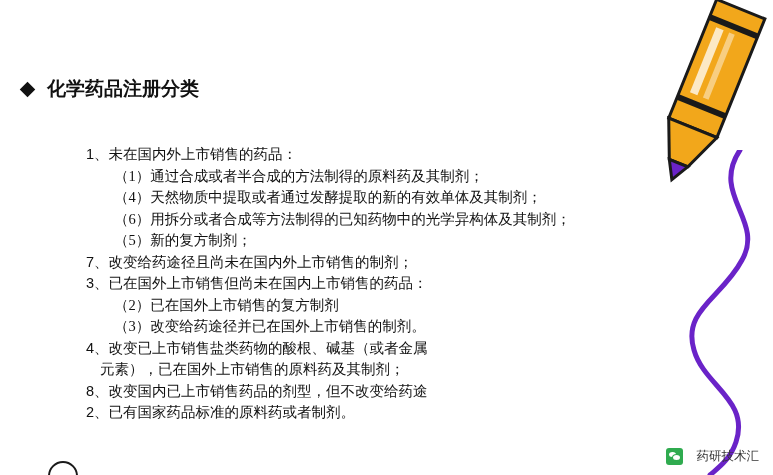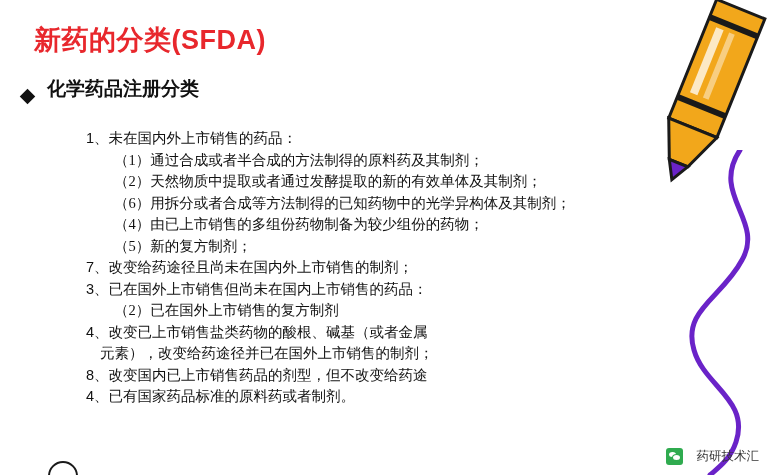--- a/index.html
+++ b/index.html
@@ -32,42 +32,42 @@
     letter-spacing: 0.5px;
     white-space: nowrap;
   }
 
   
   .subtitle-row {
     position: absolute;
     left: 22px;
     top: 76px;
     display: flex;
-    align-items: flex-end;
+    align-items: center;
     gap: 14px;
   }
   .diamond-bullet {
     width: 11px;
     height: 11px;
     background: #111111;
     transform: rotate(45deg);
     flex: 0 0 auto;
   }
   .subtitle-text {
     font-size: 19px;
     font-weight: bold;
     color: #111111;
     white-space: nowrap;
   }
 
   
   .body-list {
     position: absolute;
     left: 86px;
-    top: 128px;
+    top: 144px;
     width: 560px;
     color: #111111;
     font-size: 14.5px;
     line-height: 21.5px;
   }
   .lvl1 {
     white-space: pre-wrap;
   }
   .lvl2 {
     padding-left: 28px;
@@ -150,41 +150,40 @@
     height: 26px;
     border: 2px solid #1a1a1a;
     border-radius: 50%;
   }
 </style>
 </head>
 <body>
 
 <div class="slide">
 
-  <div class="slide-title">新药的分类(SFDA)</div>
 
   <div class="subtitle-row">
     <span class="diamond-bullet"></span>
     <span class="subtitle-text">化学药品注册分类</span>
   </div>
 
   <div class="body-list">
       <div class="lvl1">1、未在国内外上市销售的药品：</div>
       <div class="lvl2">（1）通过合成或者半合成的方法制得的原料药及其制剂；</div>
-      <div class="lvl2">（2）天然物质中提取或者通过发酵提取的新的有效单体及其制剂；</div>
+      <div class="lvl2">（4）天然物质中提取或者通过发酵提取的新的有效单体及其制剂；</div>
       <div class="lvl2">（6）用拆分或者合成等方法制得的已知药物中的光学异构体及其制剂；</div>
-      <div class="lvl2">（4）由已上市销售的多组份药物制备为较少组份的药物；</div>
       <div class="lvl2">（5）新的复方制剂；</div>
       <div class="lvl1">7、改变给药途径且尚未在国内外上市销售的制剂；</div>
       <div class="lvl1">3、已在国外上市销售但尚未在国内上市销售的药品：</div>
       <div class="lvl2">（2）已在国外上市销售的复方制剂</div>
+      <div class="lvl2">（3）改变给药途径并已在国外上市销售的制剂。</div>
       <div class="lvl1">4、改变已上市销售盐类药物的酸根、碱基（或者金属</div>
-      <div class="lvl1-cont">元素），改变给药途径并已在国外上市销售的制剂；</div>
+      <div class="lvl1-cont">元素），已在国外上市销售的原料药及其制剂；</div>
       <div class="lvl1">8、改变国内已上市销售药品的剂型，但不改变给药途</div>
-      <div class="lvl1">4、已有国家药品标准的原料药或者制剂。</div>
+      <div class="lvl1">2、已有国家药品标准的原料药或者制剂。</div>
     </div>
 
   <svg class="crayon" viewBox="0 0 135 190">
     <g transform="rotate(22 67 95)">
 
       <rect x="42" y="2" width="52" height="128" fill="#f2a71b" stroke="#1a1a1a" stroke-width="3"></rect>
 
       <rect x="42" y="18" width="52" height="6" fill="#1a1a1a"></rect>
       <rect x="42" y="104" width="52" height="6" fill="#1a1a1a"></rect>
 

